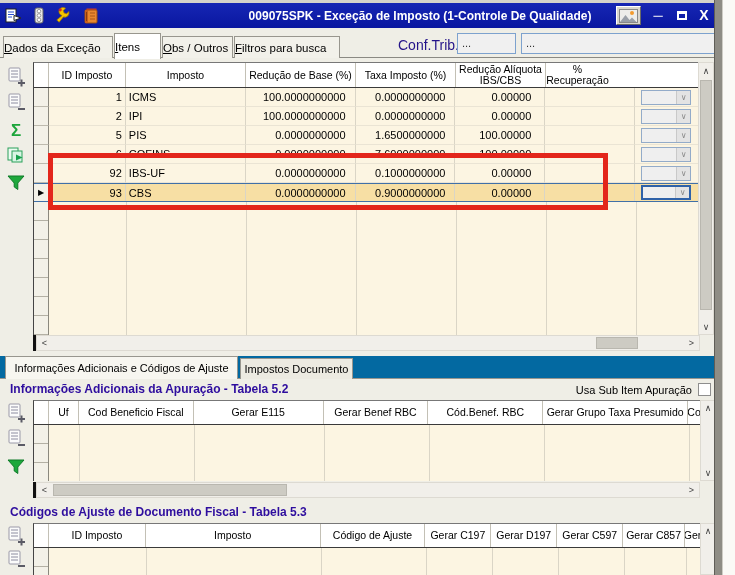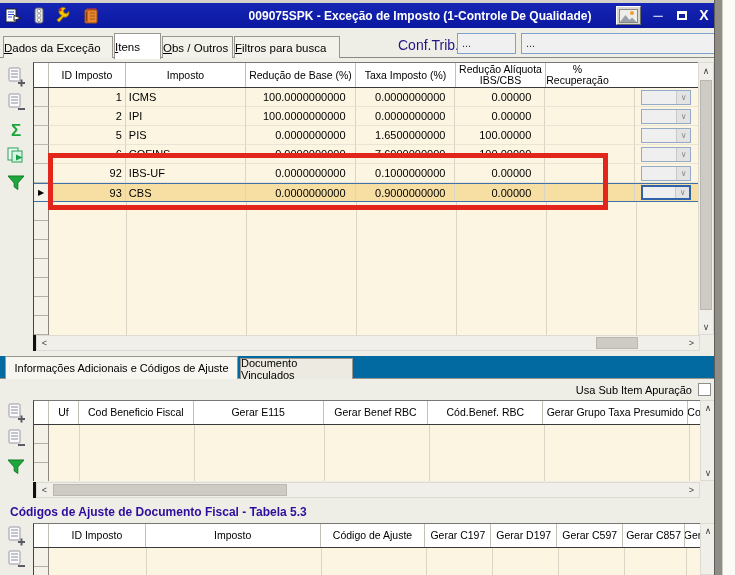--- a/index.html
+++ b/index.html
@@ -307,23 +307,24 @@
   <div class="sb" style="left:36px;top:335px;width:664px;height:16px">
     <div class="sb-btn" style="left:0;top:0;width:15px;height:14px">&lt;</div>
     <div class="sb-thumb" style="left:559px;top:1px;width:42px;height:12px"></div>
     <div class="sb-btn" style="left:647px;top:0;width:15px;height:14px">&gt;</div>
   </div>
 
   <div class="annotation"></div>
 
   <div class="tabs2">
     <div class="tab2 active">Informações Adicionais e Códigos de Ajuste</div>
-    <div class="tab2 idle">Documento Vinculados</div>
-  </div>
-
+    <div class="tab2 idle">Impostos Documento</div>
+  </div>
+
+  <div class="sec-title" style="top:382px">Informações Adicionais da Apuração - Tabela 5.2</div>
   <div class="chk-label">Usa Sub Item Apuração</div>
   <div class="chk"></div>
 
   <div class="tool" style="top:401px">
     <svg width="22" height="22" viewBox="0 0 22 22">
         <rect x="4" y="2" width="11" height="13" rx="1" fill="#FBFBFB" stroke="#9A99A8"></rect>
         <line x1="6" y1="5" x2="13" y2="5" stroke="#8C8CA0"></line>
         <line x1="6" y1="8" x2="13" y2="8" stroke="#8C8CA0"></line>
         <line x1="6" y1="11" x2="13" y2="11" stroke="#8C8CA0"></line>
         <path d="M13 17h7M16.5 13.5v7" stroke="#5B5B66" stroke-width="2"></path>

